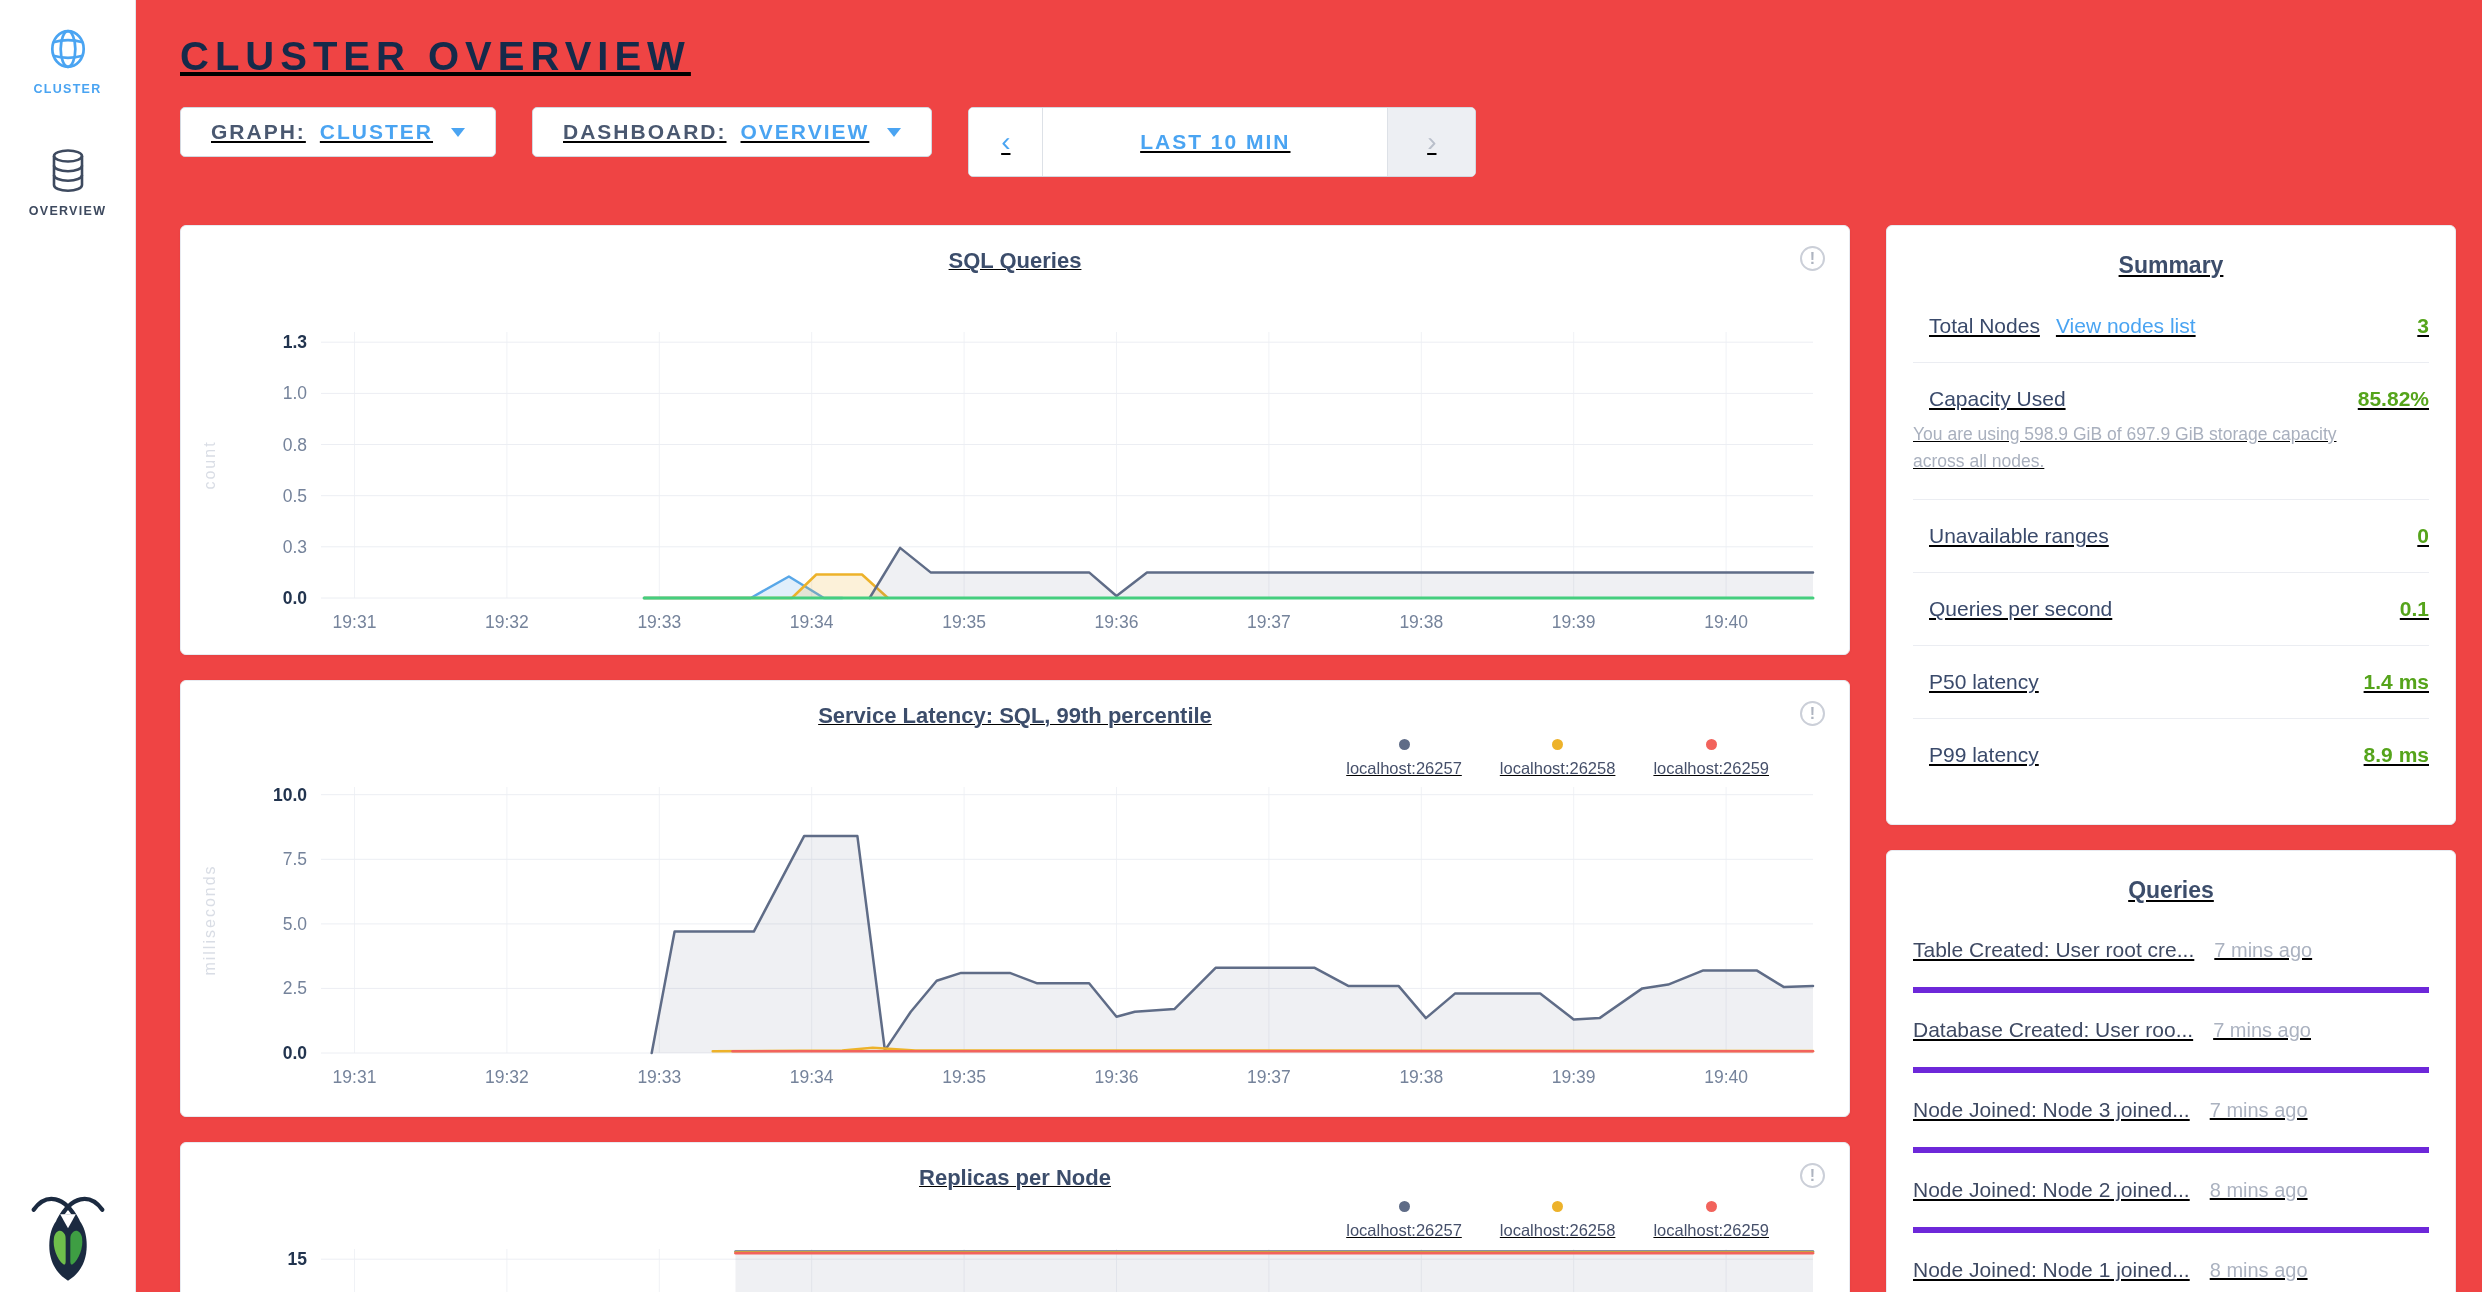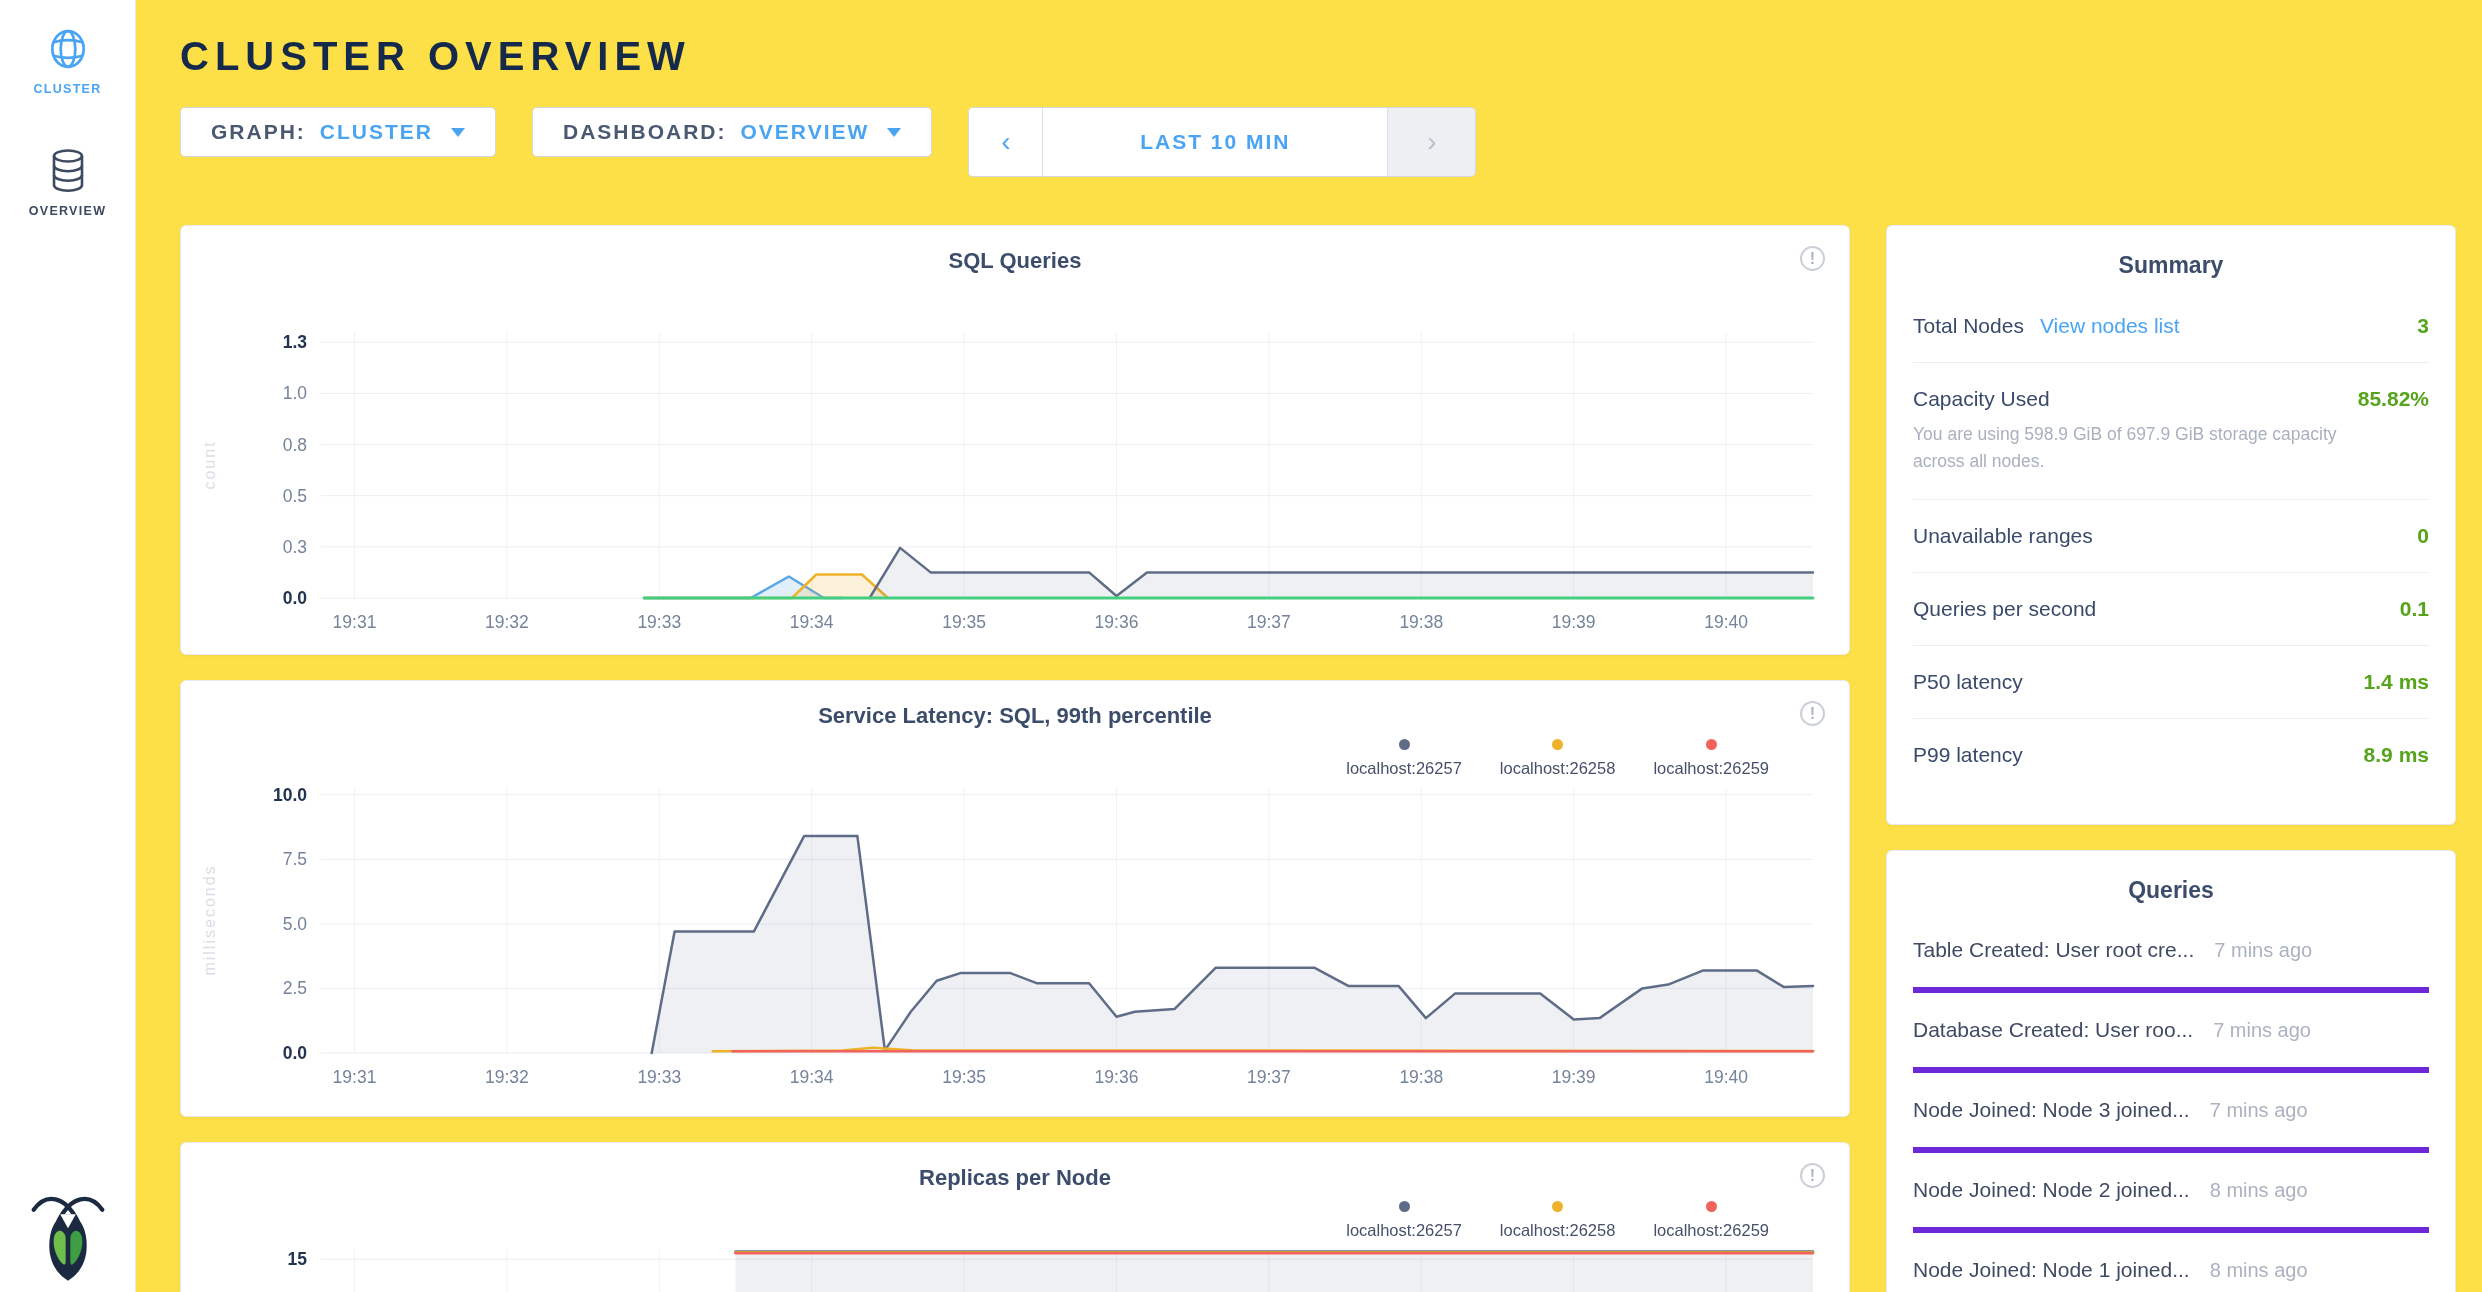--- a/index.html
+++ b/index.html
@@ -11,22 +11,22 @@
   .sidebar{position:absolute;left:0;top:0;bottom:0;width:136px;background:#fff;
            border-right:1px solid #E3E6EC;z-index:2;}
   .nav-item{display:flex;flex-direction:column;align-items:center;padding-top:26px;cursor:pointer;}
   .nav-item + .nav-item{padding-top:52px;}
   .nav-label{margin-top:10px;font-size:12.5px;font-weight:700;letter-spacing:1.3px;}
   .nav-item.active .nav-label{color:#4AA4F2;}
   .nav-item:not(.active) .nav-label{color:#3E4A5F;}
   .logo{position:absolute;bottom:4px;left:50%;transform:translateX(-50%);}
 
   
-  .main{position:absolute;left:136px;top:0;right:0;bottom:0;background:#fde047;
-        padding:20px 26px 0 44px;overflow:hidden;}
+  .main{position:absolute;left:136px;top:0;right:0;bottom:0;background:#ef4444;
+        padding:20px 26px 0 44px;overflow:hidden;text-decoration:underline;}
   h1.page-title{font-size:40px;font-weight:700;letter-spacing:6px;color:#152A4A;margin:14px 0 0;}
 
   .controls{margin-top:28px;display:flex;gap:36px;}
   .dropdown{display:inline-flex;align-items:center;height:50px;padding:0 30px;background:#fff;
             border:1px solid #D3D8E0;border-radius:5px;font-size:21px;font-weight:700;
             letter-spacing:2px;color:#4A5870;cursor:pointer;}
   .dd-value{color:#4AA4F2;margin-left:14px;}
   .caret{width:0;height:0;border-left:7px solid transparent;border-right:7px solid transparent;
          border-top:9px solid #4AA4F2;margin-left:18px;}
   .timerange{display:inline-flex;height:70px;border:1px solid #D3D8E0;border-radius:5px;
@@ -57,21 +57,21 @@
   .dot{width:11px;height:11px;border-radius:50%;display:inline-block;}
   .chart{position:relative;height:318px;margin:0 10px;}
 
   
   .summary-card{height:600px;padding:0 26px;}
   .events-card{height:600px;padding:0 26px;}
   h3.side-title{margin:0;padding-top:26px;text-align:center;font-size:23px;color:#3C4D6B;height:52px;}
   .sum-rows{margin-top:12px;}
   .sum-row{border-top:1px solid #EBEDF2;padding:24px 0;}
   .sum-row:first-child{border-top:none;}
-  .sum-main{display:flex;align-items:flex-start;}
+  .sum-main{display:flex;align-items:flex-start;margin-left:16px;}
   .sum-label{font-size:21px;color:#3A4A6B;}
   .sum-link{font-size:21px;color:#4AA4F2;margin-left:16px;cursor:pointer;}
   .sum-value{margin-left:auto;font-size:21px;font-weight:700;color:#55A41B;}
   .sum-caption{margin-top:10px;font-size:17.5px;line-height:1.55;color:#A9B0BE;max-width:440px;}
   .ev-rows{margin-top:10px;}
   .event-row{display:flex;align-items:center;
              border-bottom:6px solid #6d28d9;padding:25px 0;cursor:pointer;}
   .event-text{font-size:21px;color:#3F4A63;white-space:nowrap;}
   .event-time{font-size:20px;color:#ABB2C0;white-space:nowrap;margin-left:20px;}
 </style>

